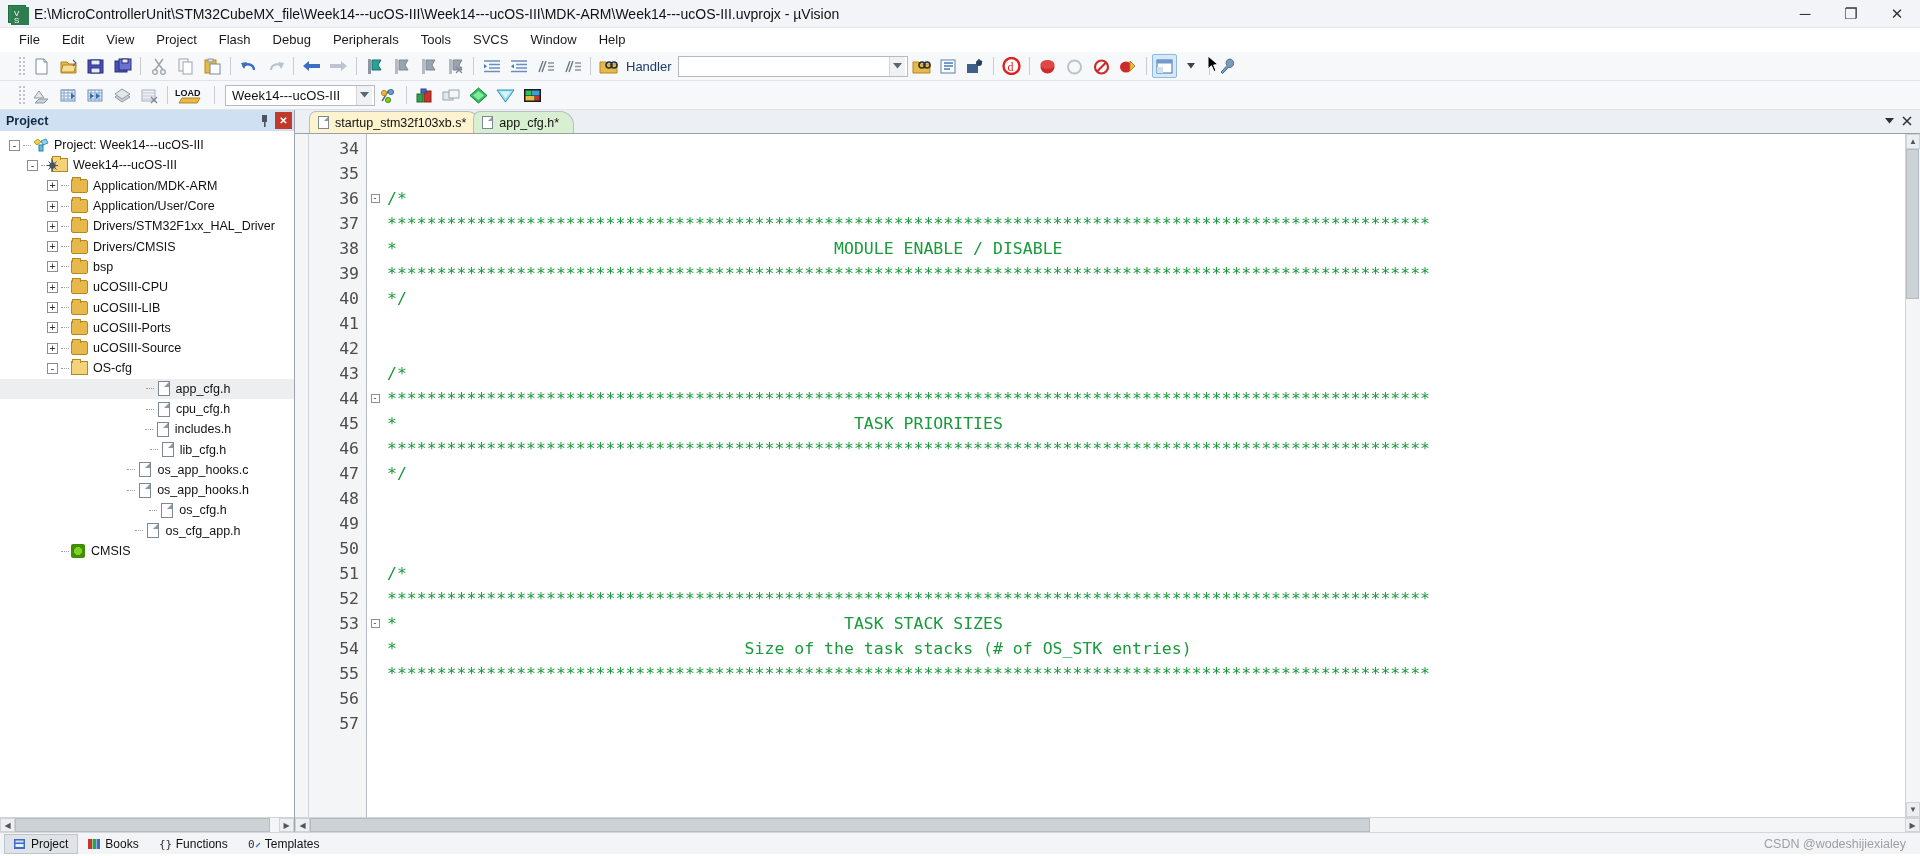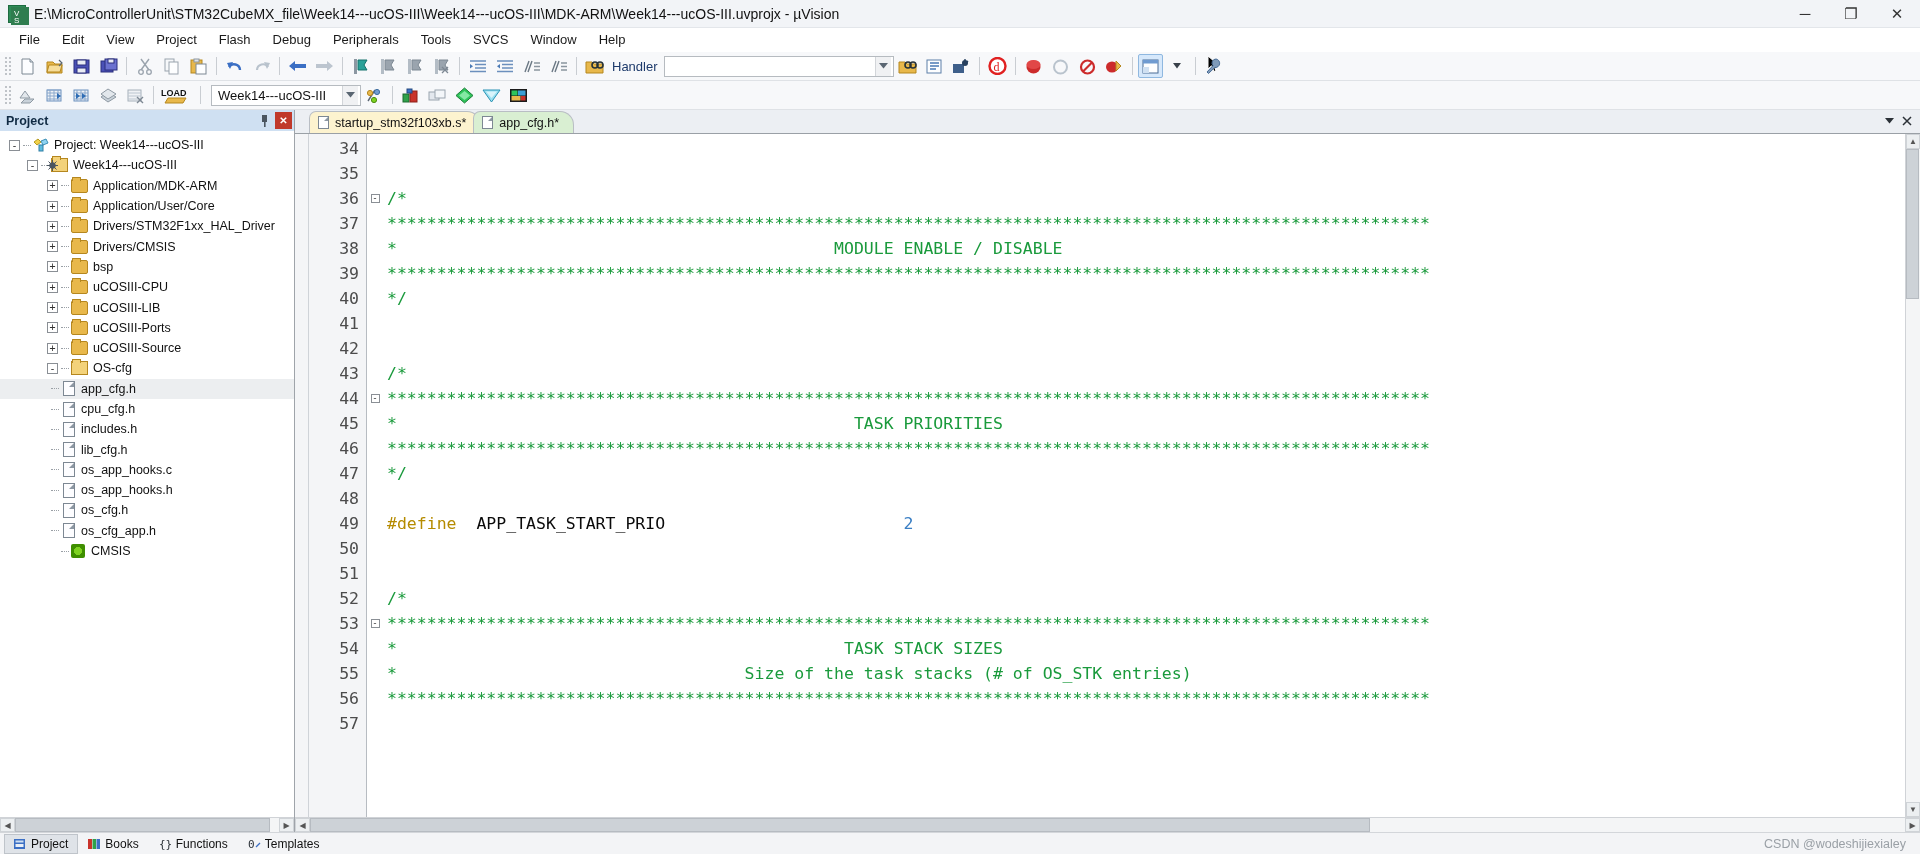--- a/index.html
+++ b/index.html
@@ -68,21 +68,21 @@
     width: 12px; height: 18px;
   }
 
   
   .toolbar {
     height: 29px;
     background: #f7f8fa;
     border-bottom: 1px solid #dfe2e6;
     display: flex;
     align-items: center;
-    padding-left: 4px;
+    padding-left: 18px;
   }
   .toolbar2 { height: 29px; }
   .grip {
     width: 7px; height: 20px;
     margin-right: 3px;
     background-image:
       radial-gradient(circle at 2px 2px, #b9bdc2 1px, transparent 1.2px);
     background-size: 4px 4px;
     opacity: .9;
   }
@@ -239,21 +239,21 @@
   .ic-cmsis {
     width: 14px; height: 14px;
     background: radial-gradient(circle at 50% 50%, #7ed321 0 40%, #3f8f00 41% 100%);
     transform: rotate(0deg);
     border-radius: 2px;
     margin-right: 6px;
   }
   .indent0 { padding-left: 9px; }
   .indent1 { padding-left: 27px; }
   .indent2 { padding-left: 47px; }
-  .indent3 { padding-left: 37px; }
+  .indent3 { padding-left: 68px; justify-content: center; }
 
   .tree-hscroll {
     height: 15px;
     background: #f0f0f0;
     border-top: 1px solid #d0d3d7;
     display: flex;
     align-items: center;
   }
   .hs-arrow {
     width: 15px; height: 14px;
@@ -1085,21 +1085,20 @@
           <div class="cline"><span class="cmt">*********************************************************************************************************</span></div>
           <div class="cline"><span class="cmt">*/</span></div>
           <div class="cline"></div>
           <div class="cline"></div>
           <div class="cline"><span class="cmt">/*</span></div>
           <div class="cline"><span class="cmt">*********************************************************************************************************</span></div>
           <div class="cline"><span class="cmt">*                                              TASK PRIORITIES</span></div>
           <div class="cline"><span class="cmt">*********************************************************************************************************</span></div>
           <div class="cline"><span class="cmt">*/</span></div>
           <div class="cline"></div>
-          <div class="cline"><span class="pre">#define</span><span class="plain">  APP_TASK_START_PRIO                        </span><span class="num">2</span></div>
           <div class="cline"></div>
           <div class="cline"></div>
           <div class="cline"><span class="cmt">/*</span></div>
           <div class="cline"><span class="cmt">*********************************************************************************************************</span></div>
           <div class="cline"><span class="cmt">*                                             TASK STACK SIZES</span></div>
           <div class="cline"><span class="cmt">*                                   Size of the task stacks (# of OS_STK entries)</span></div>
           <div class="cline"><span class="cmt">*********************************************************************************************************</span></div>
         </div>
       <div class="code-vscroll">
         <div class="vs-arrow">▲</div>

